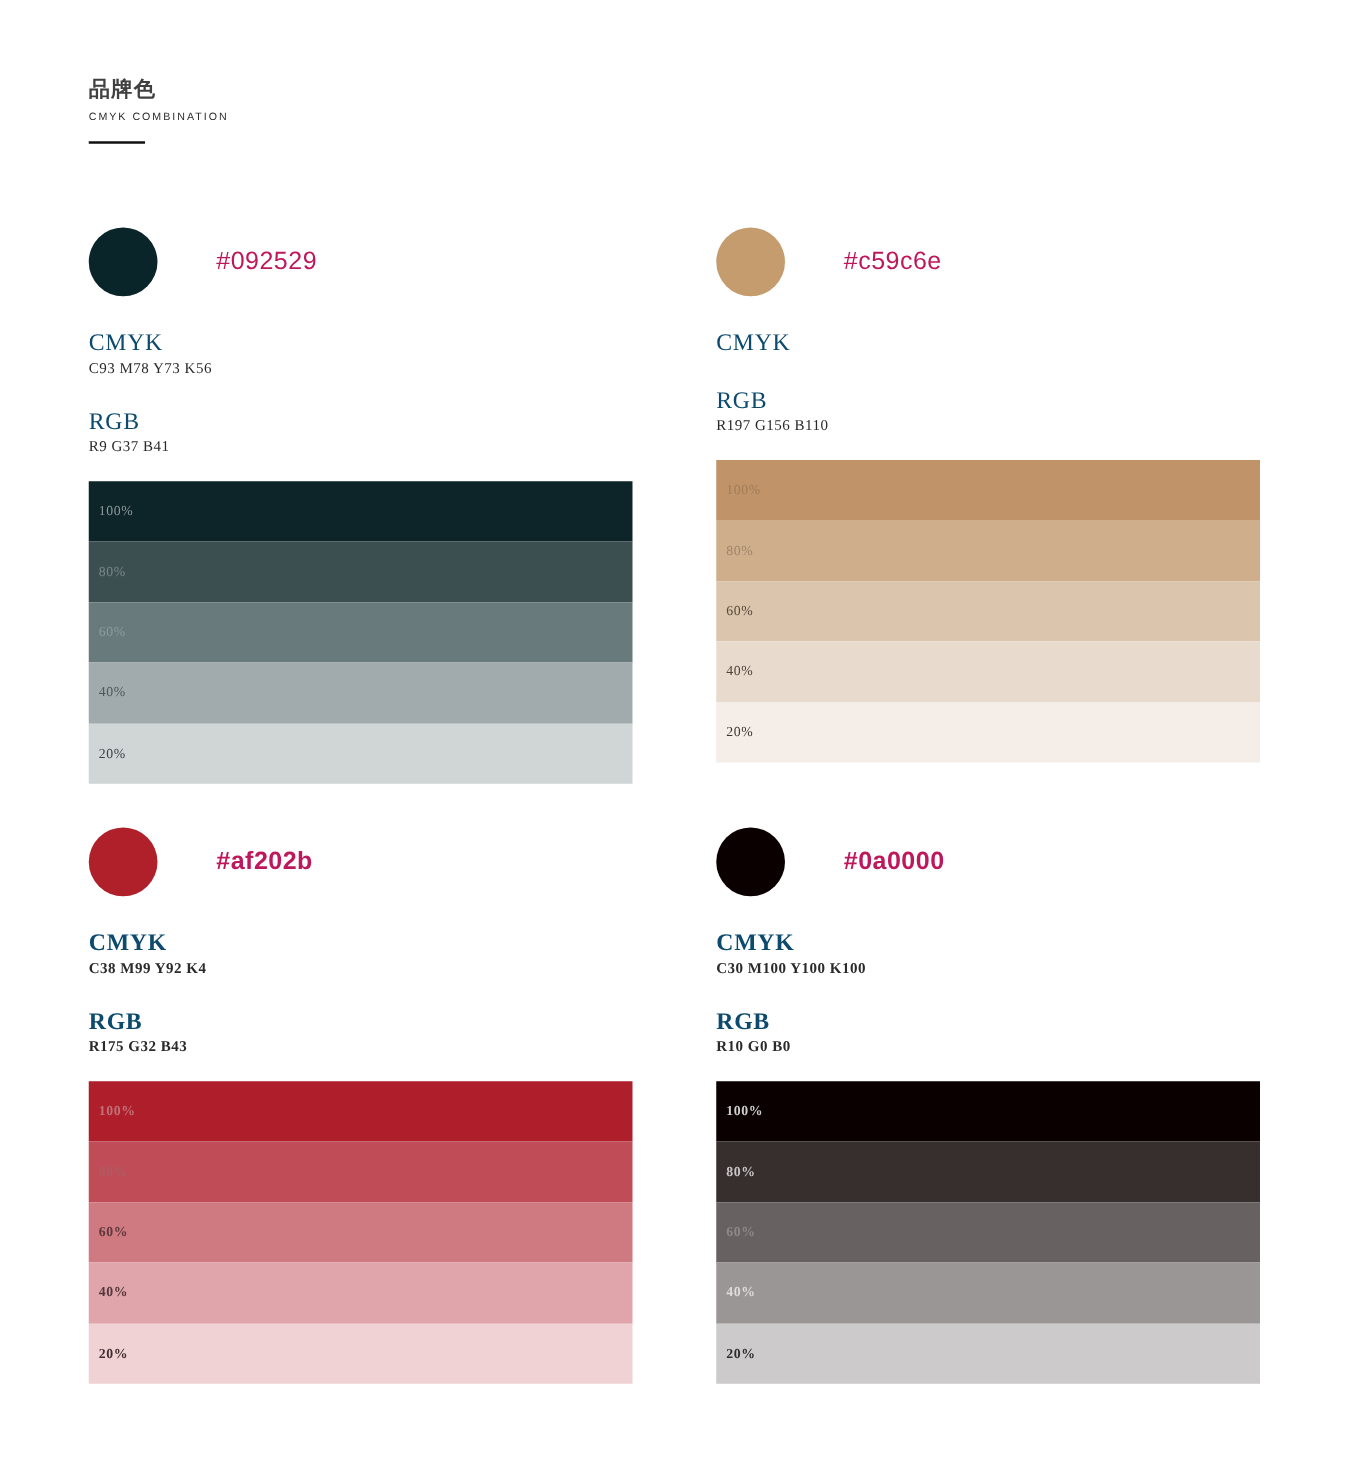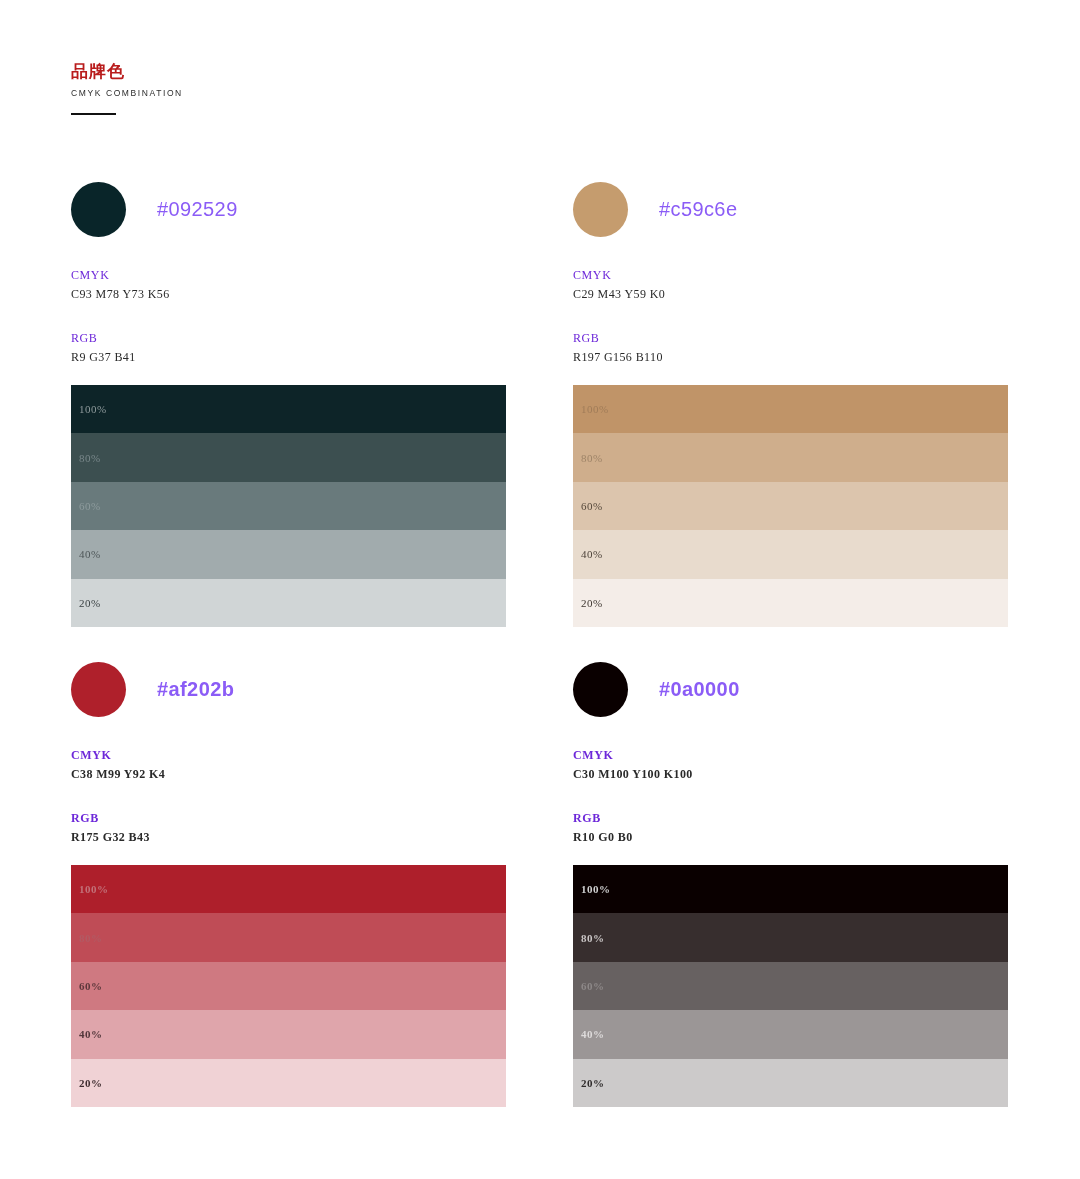--- a/index.html
+++ b/index.html
@@ -19,21 +19,21 @@
   .page-header {
     position: absolute;
     left: 71px;
     top: 62px;
     width: 400px;
   }
   .header-title-cn {
     font-family: "Liberation Serif", serif;
     font-size: 17px;
     font-weight: 700;
-    color: #b91c1c;
+    color: #404040;
     letter-spacing: 1px;
     line-height: 20px;
     margin: 0;
   }
   .header-title-en {
     font-family: "Liberation Sans", sans-serif;
     font-size: 8.5px;
     font-weight: 400;
     color: #2b2b2b;
     letter-spacing: 1.6px;
@@ -72,34 +72,34 @@
   }
   .swatch-circle {
     width: 55px;
     height: 55px;
     border-radius: 50%;
     flex: 0 0 auto;
   }
   .swatch-hex {
     font-family: "Liberation Sans", sans-serif;
     font-size: 20px;
-    color: #8b5cf6;
-    margin-left: 31px;
+    color: #be185d;
+    margin-left: 47px;
     letter-spacing: 0.4px;
     white-space: nowrap;
   }
 
   
   .spec-block { margin-top: 0; }
   .spec-block.cmyk { margin-top: 29px; }
   .spec-block.rgb  { margin-top: 28px; }
   .spec-label {
     font-family: "Liberation Serif", serif;
-    font-size: 12px;
-    color: #6d28d9;
+    font-size: 19px;
+    color: #0c4a6e;
     letter-spacing: 0.6px;
     line-height: 18px;
   }
   .spec-values {
     font-family: "Liberation Serif", serif;
     font-size: 12px;
     color: #2a2a2a;
     letter-spacing: 0.4px;
     line-height: 14px;
     margin-top: 3px;
@@ -167,21 +167,20 @@
     </div>
   </div>
 
   <div class="swatch-card col-right row-top">
     <div class="swatch-head">
       <div class="swatch-circle" style="background:#c59c6e"></div>
       <div class="swatch-hex">#c59c6e</div>
     </div>
     <div class="spec-block cmyk">
       <div class="spec-label">CMYK</div>
-      <div class="spec-values">C29 M43 Y59 K0</div>
     </div>
     <div class="spec-block rgb">
       <div class="spec-label">RGB</div>
       <div class="spec-values">R197 G156 B110</div>
     </div>
     <div class="tint-ramp">
       <div class="tint-row" style="background:#c09468">
         <span class="tint-label" style="color:#a07c58">100%</span>
       </div>
       <div class="tint-row" style="background:#cfae8c">

